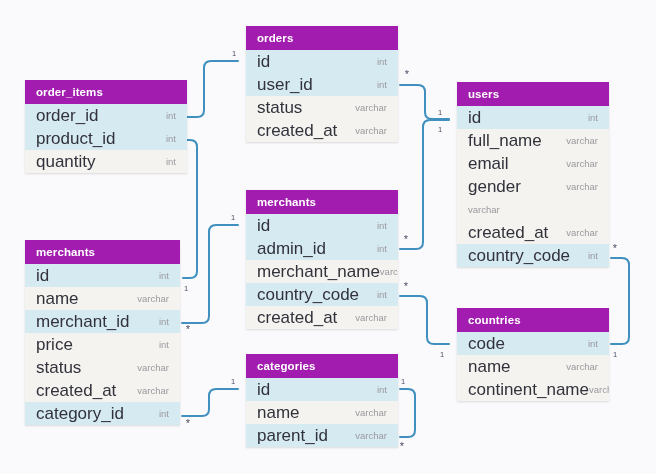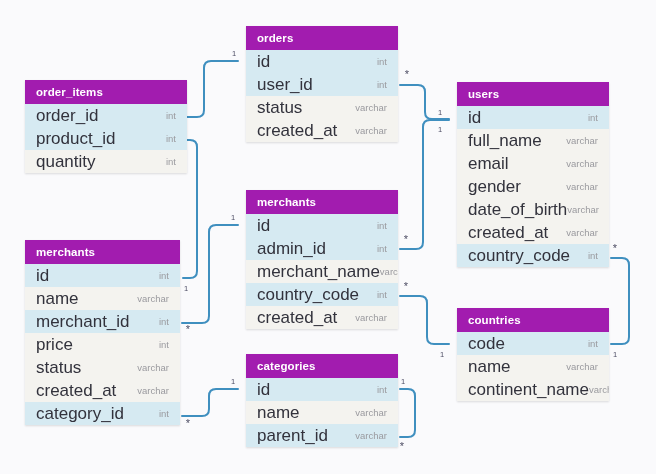--- a/index.html
+++ b/index.html
@@ -161,21 +161,20 @@
         </div>
         <div class="row">
           <span class="fname">email</span>
           <span class="ftype">varchar</span>
         </div>
         <div class="row">
           <span class="fname">gender</span>
           <span class="ftype">varchar</span>
         </div>
         <div class="row">
-          <span class="fname">date_of_birth</span>
           <span class="ftype">varchar</span>
         </div>
         <div class="row">
           <span class="fname">created_at</span>
           <span class="ftype">varchar</span>
         </div>
         <div class="row key">
           <span class="fname">country_code</span>
           <span class="ftype">int</span>
         </div>

